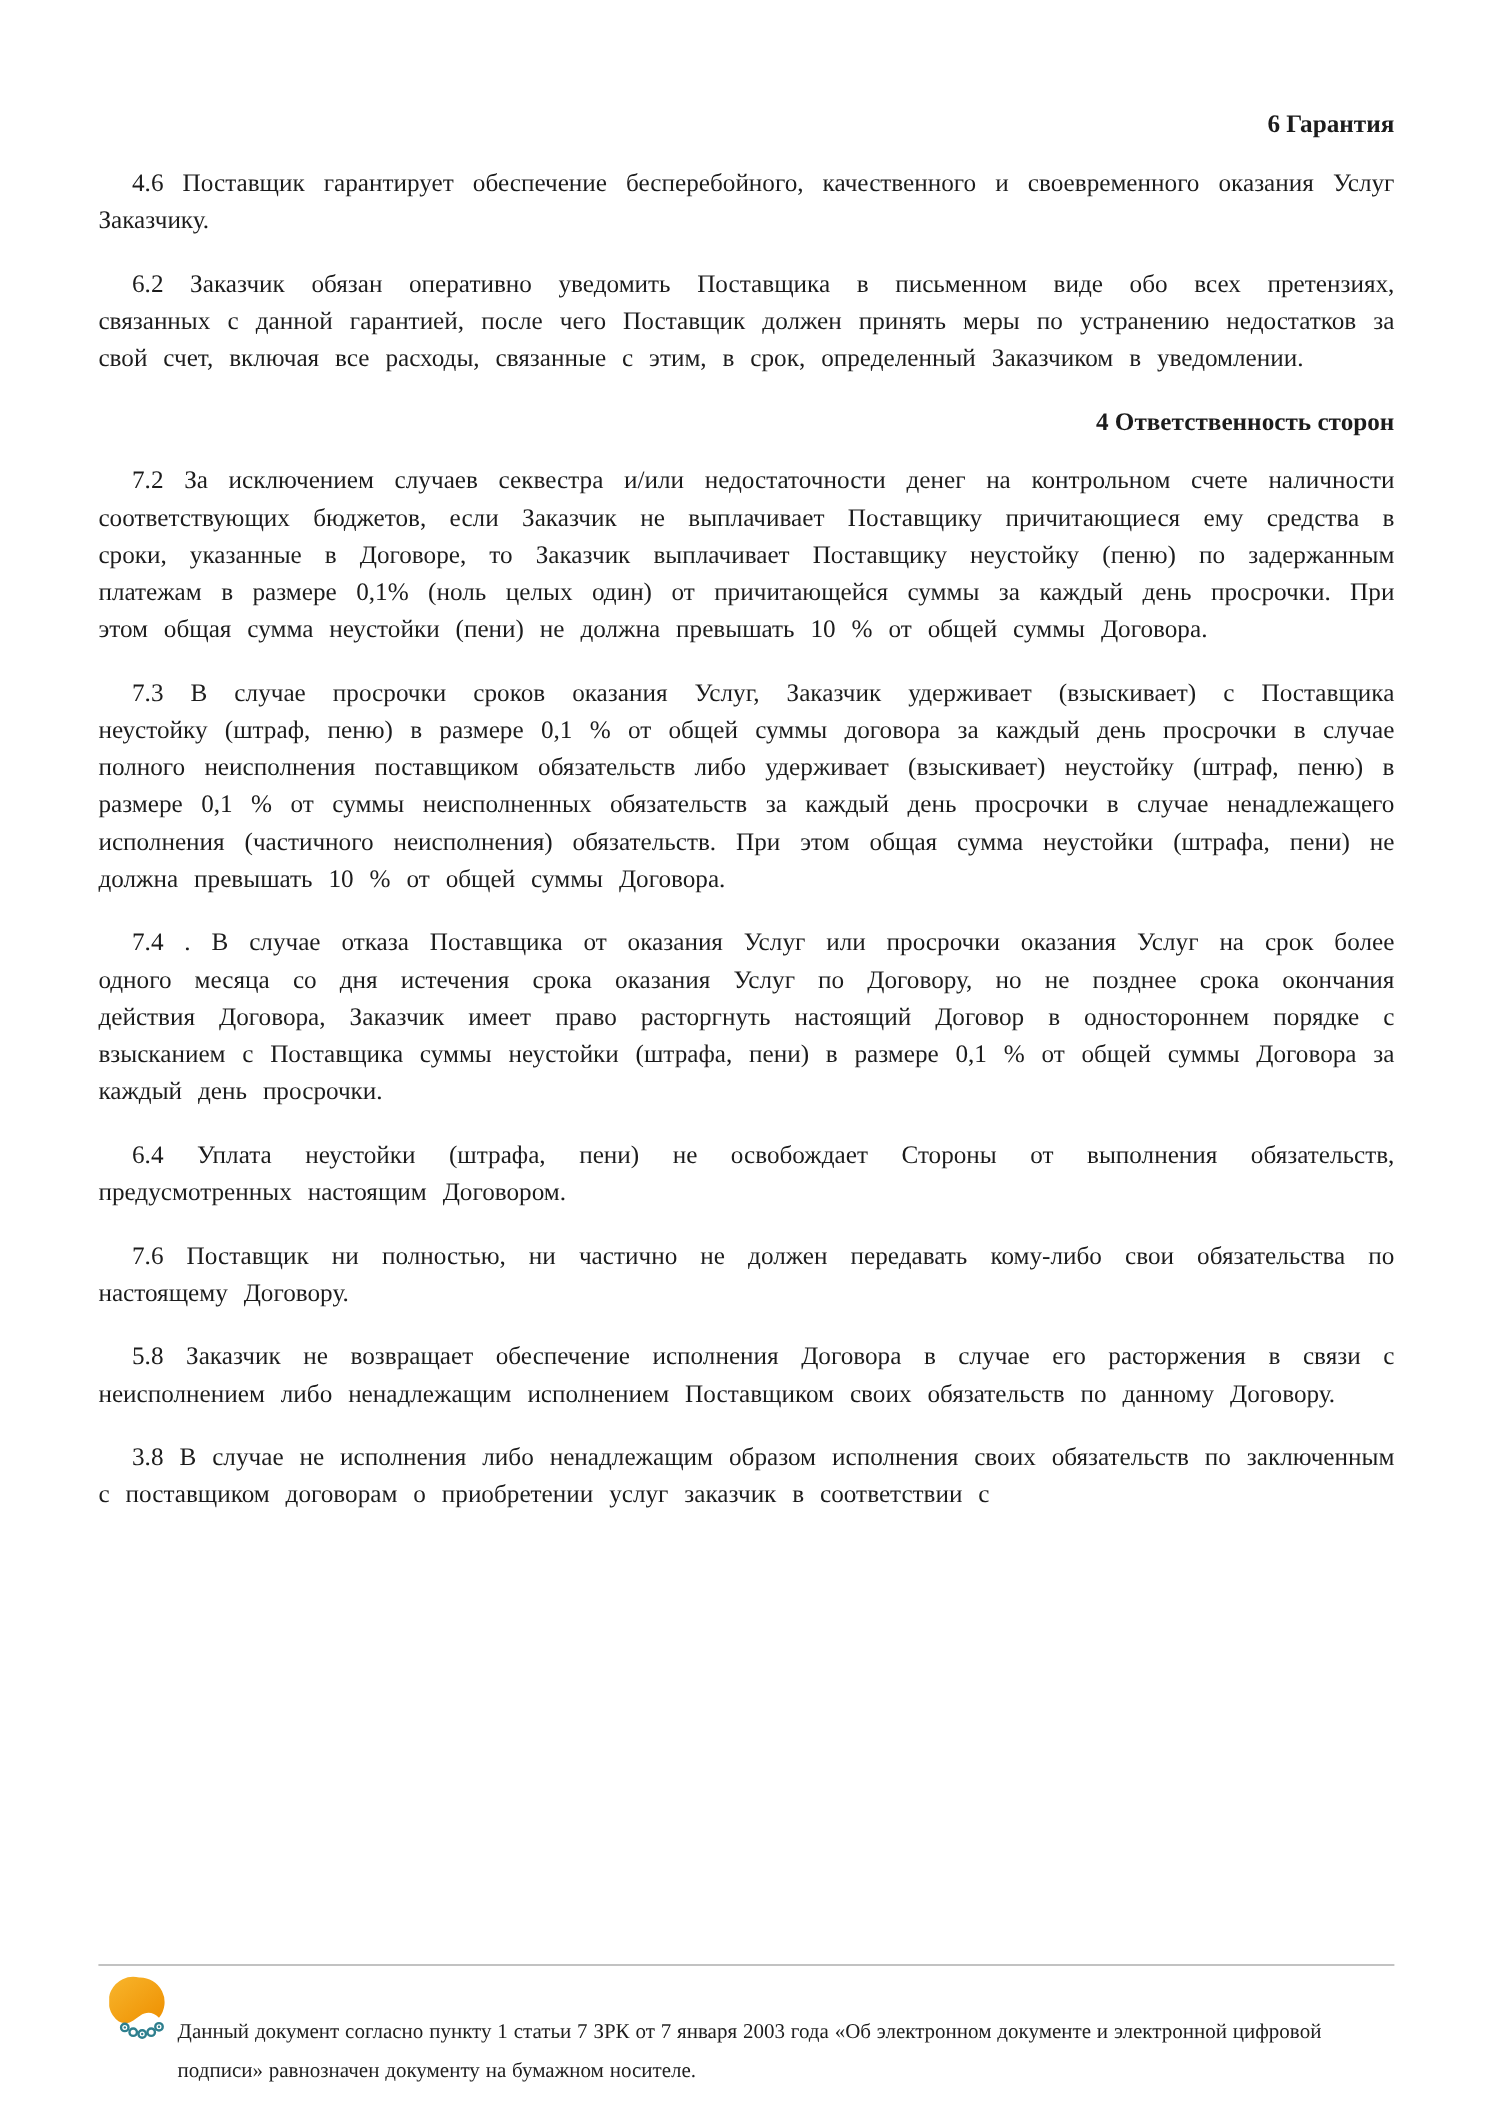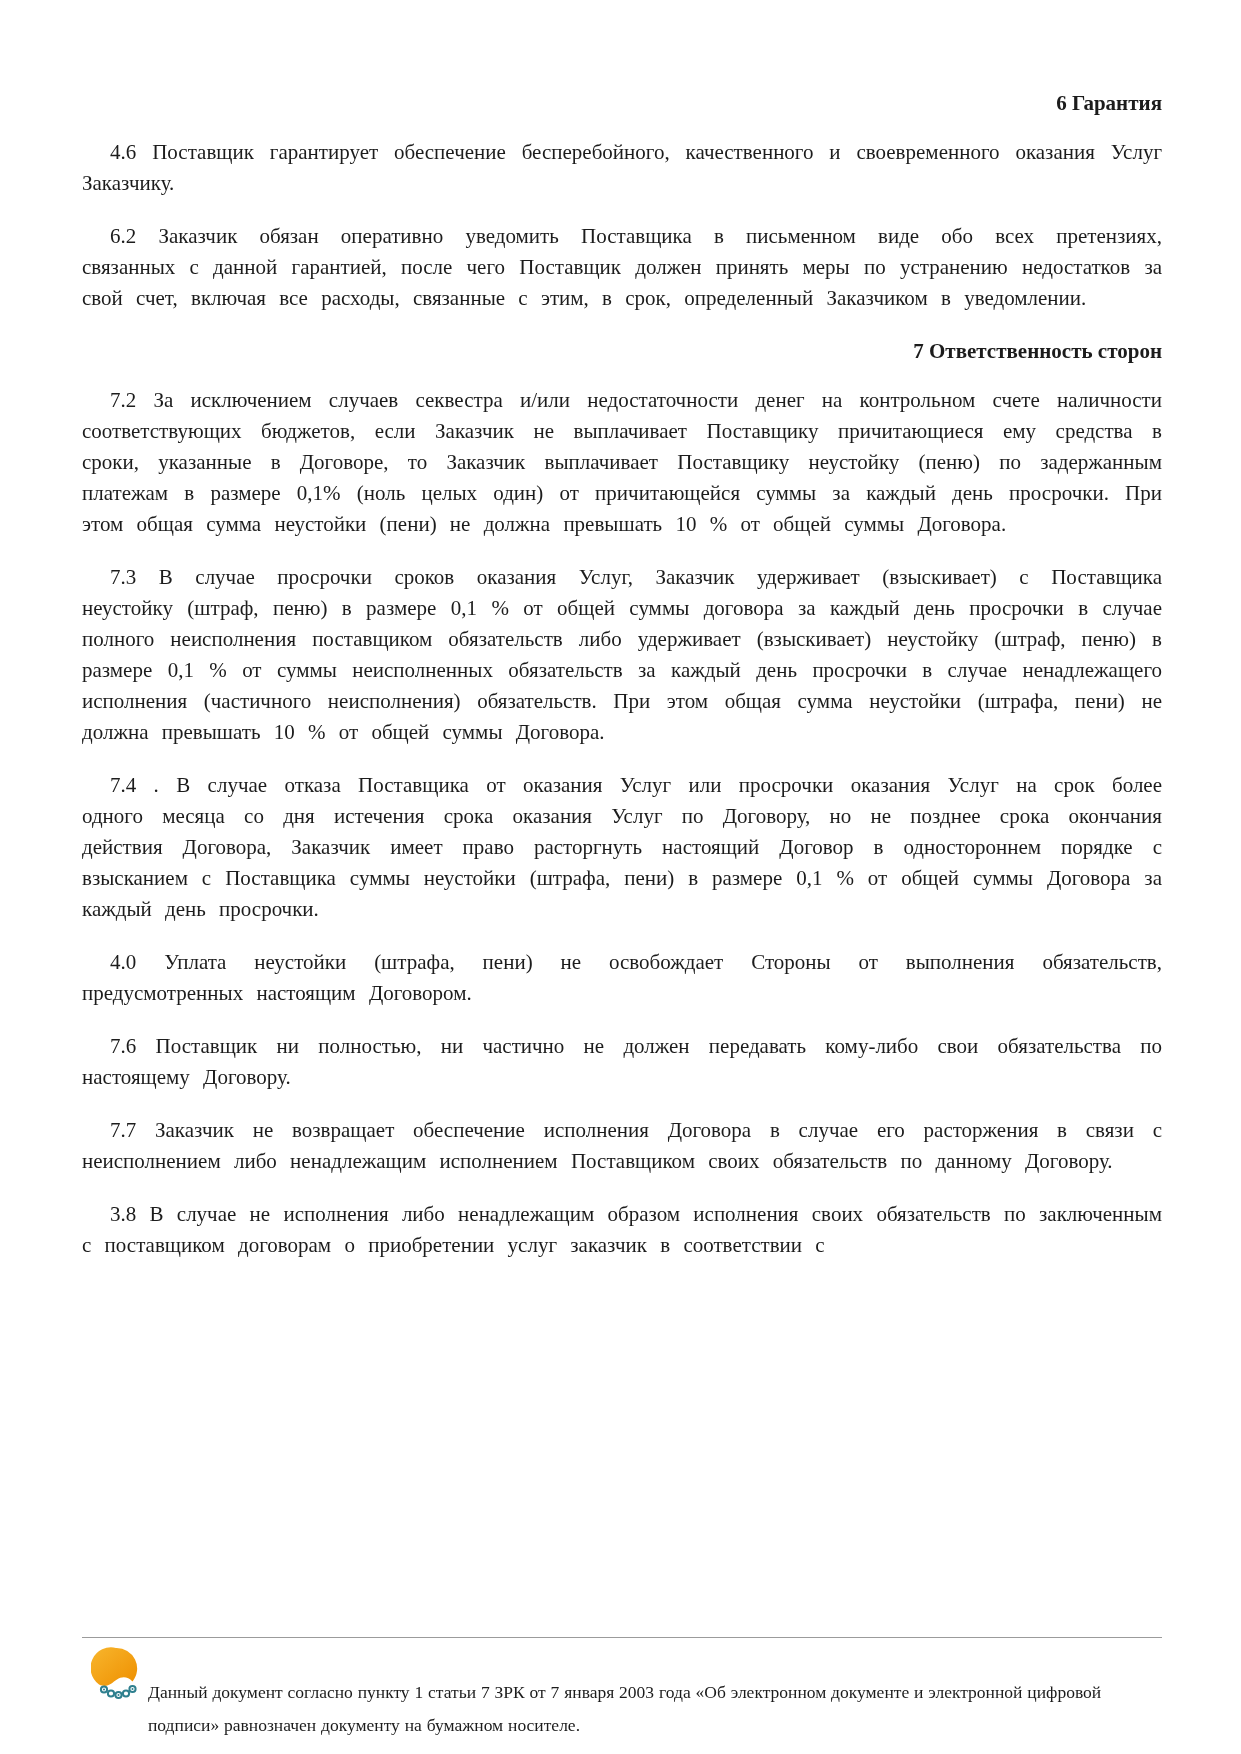--- a/index.html
+++ b/index.html
@@ -65,28 +65,28 @@
 </head>
 <body>
 
 <div class="page">
 
   <h2 class="section-heading">6 Гарантия</h2>
 
   <p class="para">4.6 Поставщик гарантирует обеспечение бесперебойного, качественного и своевременного оказания Услуг Заказчику.</p>
   <p class="para">6.2 Заказчик обязан оперативно уведомить Поставщика в письменном виде обо всех претензиях, связанных с данной гарантией, после чего Поставщик должен принять меры по устранению недостатков за свой счет, включая все расходы, связанные с этим, в срок, определенный Заказчиком в уведомлении.</p>
 
-  <h2 class="section-heading">7 Ответственность сторон</h2>
+  <h2 class="section-heading">4 Ответственность сторон</h2>
 
   <p class="para">7.2 За исключением случаев секвестра и/или недостаточности денег на контрольном счете наличности соответствующих бюджетов, если Заказчик не выплачивает Поставщику причитающиеся ему средства в сроки, указанные в Договоре, то Заказчик выплачивает Поставщику неустойку (пеню) по задержанным платежам в размере 0,1% (ноль целых один) от причитающейся суммы за каждый день просрочки. При этом общая сумма неустойки (пени) не должна превышать 10 % от общей суммы Договора.</p>
   <p class="para">7.3 В случае просрочки сроков оказания Услуг, Заказчик удерживает (взыскивает) с Поставщика неустойку (штраф, пеню) в размере 0,1 % от общей суммы договора за каждый день просрочки в случае полного неисполнения поставщиком обязательств либо удерживает (взыскивает) неустойку (штраф, пеню) в размере 0,1 % от суммы неисполненных обязательств за каждый день просрочки в случае ненадлежащего исполнения (частичного неисполнения) обязательств. При этом общая сумма неустойки (штрафа, пени) не должна превышать 10 % от общей суммы Договора.</p>
   <p class="para">7.4 . В случае отказа Поставщика от оказания Услуг или просрочки оказания Услуг на срок более одного месяца со дня истечения срока оказания Услуг по Договору, но не позднее срока окончания действия Договора, Заказчик имеет право расторгнуть настоящий Договор в одностороннем порядке с взысканием с Поставщика суммы неустойки (штрафа, пени) в размере 0,1 % от общей суммы Договора за каждый день просрочки.</p>
-  <p class="para">4.0 Уплата неустойки (штрафа, пени) не освобождает Стороны от выполнения обязательств, предусмотренных настоящим Договором.</p>
+  <p class="para">6.4 Уплата неустойки (штрафа, пени) не освобождает Стороны от выполнения обязательств, предусмотренных настоящим Договором.</p>
   <p class="para">7.6 Поставщик ни полностью, ни частично не должен передавать кому-либо свои обязательства по настоящему Договору.</p>
-  <p class="para">7.7 Заказчик не возвращает обеспечение исполнения Договора в случае его расторжения в связи с неисполнением либо ненадлежащим исполнением Поставщиком своих обязательств по данному Договору.</p>
+  <p class="para">5.8 Заказчик не возвращает обеспечение исполнения Договора в случае его расторжения в связи с неисполнением либо ненадлежащим исполнением Поставщиком своих обязательств по данному Договору.</p>
   <p class="para">3.8 В случае не исполнения либо ненадлежащим образом исполнения своих обязательств по заключенным с поставщиком договорам о приобретении услуг заказчик в соответствии с</p>
 
   <div class="footer-rule"></div>
 
   <span class="stamp-icon">
     <svg viewBox="0 0 52 54" width="52" height="54" xmlns="http://www.w3.org/2000/svg" aria-hidden="true">
       <defs>
         <linearGradient id="stamp-orange" x1="0" y1="0" x2="1" y2="1">
           <stop offset="0" stop-color="#f8b62d"></stop>
           <stop offset="1" stop-color="#ee8f00"></stop>

